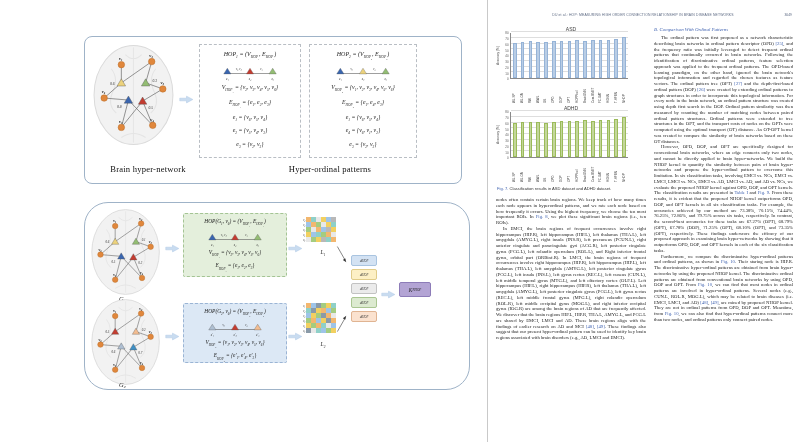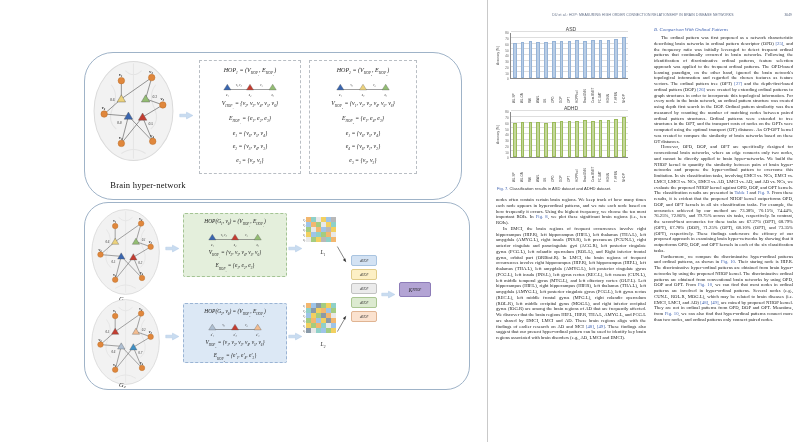--- a/index.html
+++ b/index.html
@@ -4,21 +4,21 @@
 <style>
   *{margin:0;padding:0;box-sizing:border-box}
   html,body{background:#fff}
   .canvas{position:relative;width:798px;height:442px;background:#fff;overflow:hidden;
           font-family:"Liberation Serif","DejaVu Serif",serif;color:#1c1c1c}
   .divider{position:absolute;left:487px;top:0;width:1px;height:442px;background:var(--page-divider)}
 
   
   .page-left{position:absolute;left:0;top:0;width:487px;height:442px;background:#fff}
   .fig{position:absolute;border:1.5px solid var(--fig-border);background:#fff}
-  .fig1{left:84px;top:52px;width:378px;height:148px;border-radius:29px}
+  .fig1{left:84px;top:36px;width:378px;height:148px;border-radius:8px}
   .fig2{left:84px;top:202px;width:386px;height:188px;border-radius:24px}
   .net{position:absolute}
   .hopbox{position:absolute;border:1px dashed var(--dashed-border);background:#fff;padding:4px 2px;
           text-align:center;display:flex;flex-direction:column;justify-content:space-evenly}
   .gbox{position:absolute;background:var(--green-box-bg);border:1px dashed var(--green-box-border);
         padding:3px 2px;text-align:center;display:flex;flex-direction:column;justify-content:space-evenly;border-radius:2px}
   .bbox{position:absolute;background:var(--blue-box-bg);border:1px dashed var(--blue-box-border);
         padding:3px 2px;text-align:center;display:flex;flex-direction:column;justify-content:space-evenly;border-radius:2px}
   .f{font-size:5.8px;line-height:9px;font-style:italic;white-space:nowrap}
   .f.title{font-size:6px}
@@ -161,20 +161,21 @@
               <text x="60" y="16.2" font-size="3.3" font-style="italic" fill="#333" text-anchor="middle">e₃</text>
             </svg></div>
         <div class="f">V<sub>HOP<sub>2</sub></sub> = {v<sub>1</sub>, v<sub>2</sub>, v<sub>3</sub>, v<sub>4</sub>, v<sub>5</sub>, v<sub>6</sub>}</div>
         <div class="f">E<sub>HOP<sub>2</sub></sub> = {e<sub>1</sub>, e<sub>4</sub>, e<sub>3</sub>}</div>
         <div class="f">e<sub>1</sub> = {v<sub>6</sub>, v<sub>5</sub>, v<sub>4</sub>}</div>
         <div class="f">e<sub>4</sub> = {v<sub>6</sub>, v<sub>1</sub>, v<sub>2</sub>}</div>
         <div class="f">e<sub>3</sub> = {v<sub>2</sub>, v<sub>3</sub>}</div>
       </div>
 
       <div class="figcap" style="left:2px;top:127px;width:122px">Brain hyper-network</div>
+      <div class="figcap" style="left:140px;top:127px;width:210px">Hyper-ordinal patterns</div>
     </div>
 
     <div class="fig fig2">
       <svg class="ov" viewBox="0 0 386 188">
         <line x1="254" y1="44" x2="262" y2="58" stroke="#333" stroke-width="0.6"></line>
         <polygon points="263,60 259.6,57.6 261.9,55.9" fill="#333"></polygon>
         <line x1="254" y1="130" x2="262" y2="116" stroke="#333" stroke-width="0.6"></line>
         <polygon points="263,114 261.9,118.1 259.6,116.4" fill="#333"></polygon>
       </svg>
 

